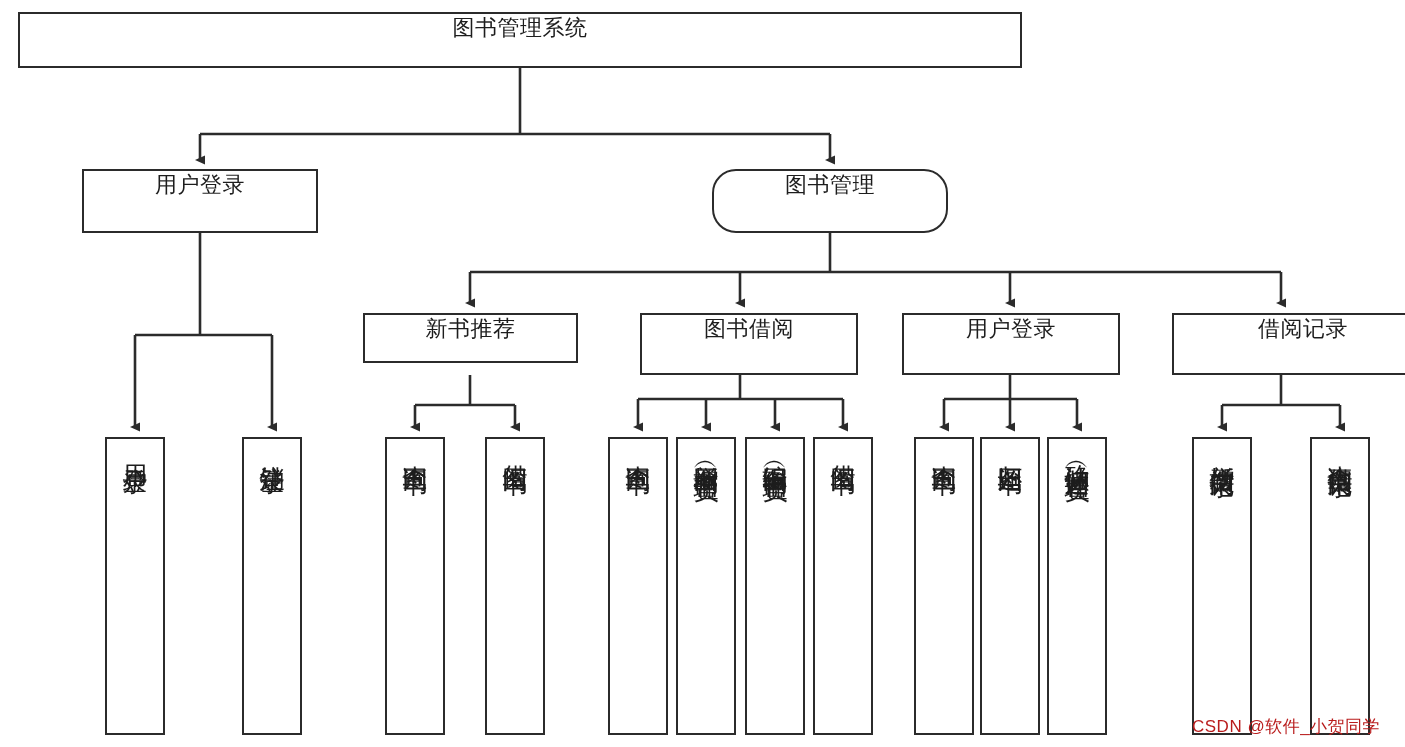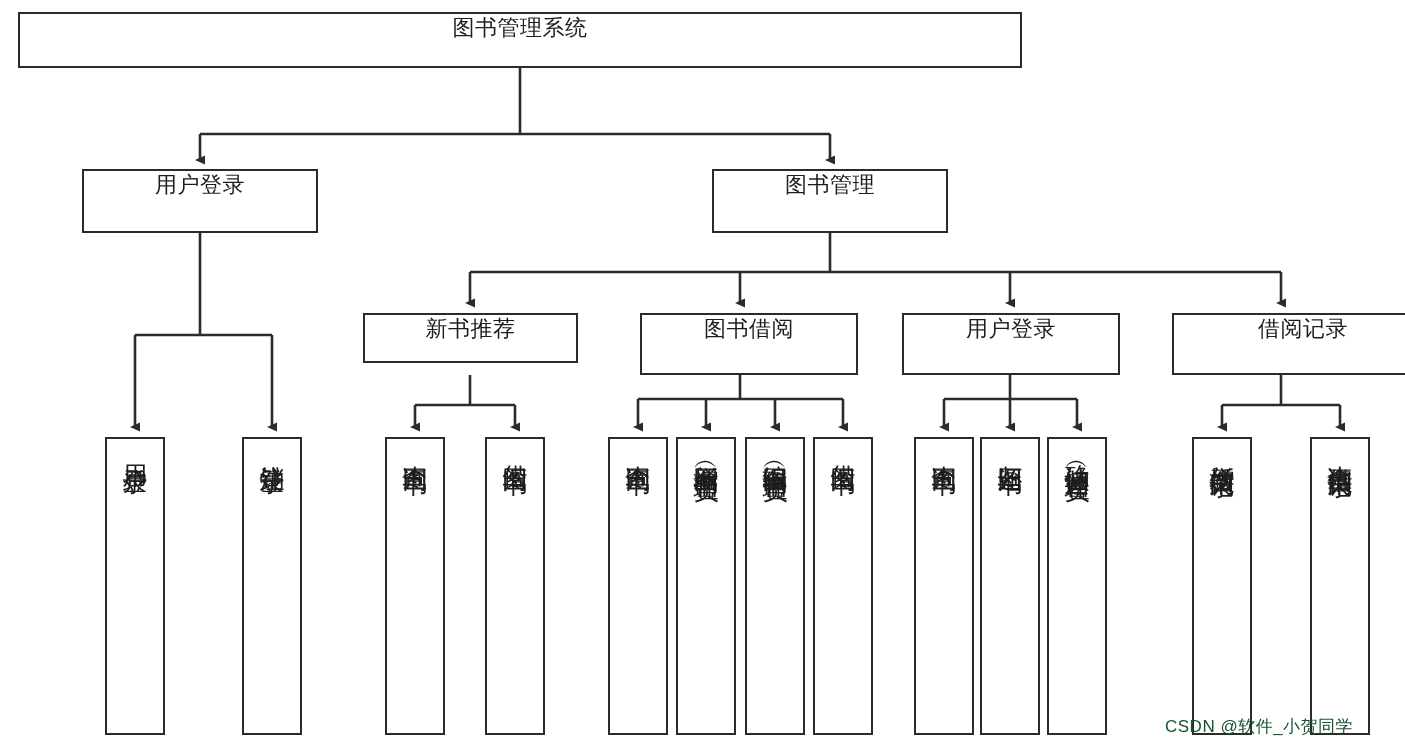--- a/index.html
+++ b/index.html
@@ -55,24 +55,24 @@
   .node.vert .node-label {
     writing-mode: vertical-rl;
     text-orientation: upright;
     font-size: 25px;
     line-height: 1.0;
     letter-spacing: 2px;
     white-space: nowrap;
   }
   #watermark {
     position: absolute;
-    left: 1165px;
+    left: 1192px;
     top: 715px;
     font-size: 17px;
-    color: #14532d;
+    color: #b91c1c;
     letter-spacing: 0.5px;
     z-index: 3;
     white-space: nowrap;
     pointer-events: none;
   }
 </style>
 </head>
 <body>
 
 <div id="diagram-root">
@@ -129,21 +129,21 @@
   </svg>
 
   <div class="node horiz" style="left:18px; top:12px; width:1004px; height:56px;">
     <span class="node-label">图书管理系统</span>
   </div>
 
   <div class="node horiz" style="left:82px; top:169px; width:236px; height:64px;">
     <span class="node-label">用户登录</span>
   </div>
 
-  <div class="node horiz" style="left:712px; top:169px; width:236px; height:64px;">
+  <div class="node horiz" style="left:712px; top:169px; width:236px; height:64px;border-radius:24px;">
     <span class="node-label">图书管理</span>
   </div>
 
   <div class="node horiz" style="left:363px; top:313px; width:215px; height:50px;">
     <span class="node-label">新书推荐</span>
   </div>
 
   <div class="node horiz" style="left:632px; top:313px; width:218px; height:62px;margin-left:8px;">
     <span class="node-label">图书借阅</span>
   </div>

